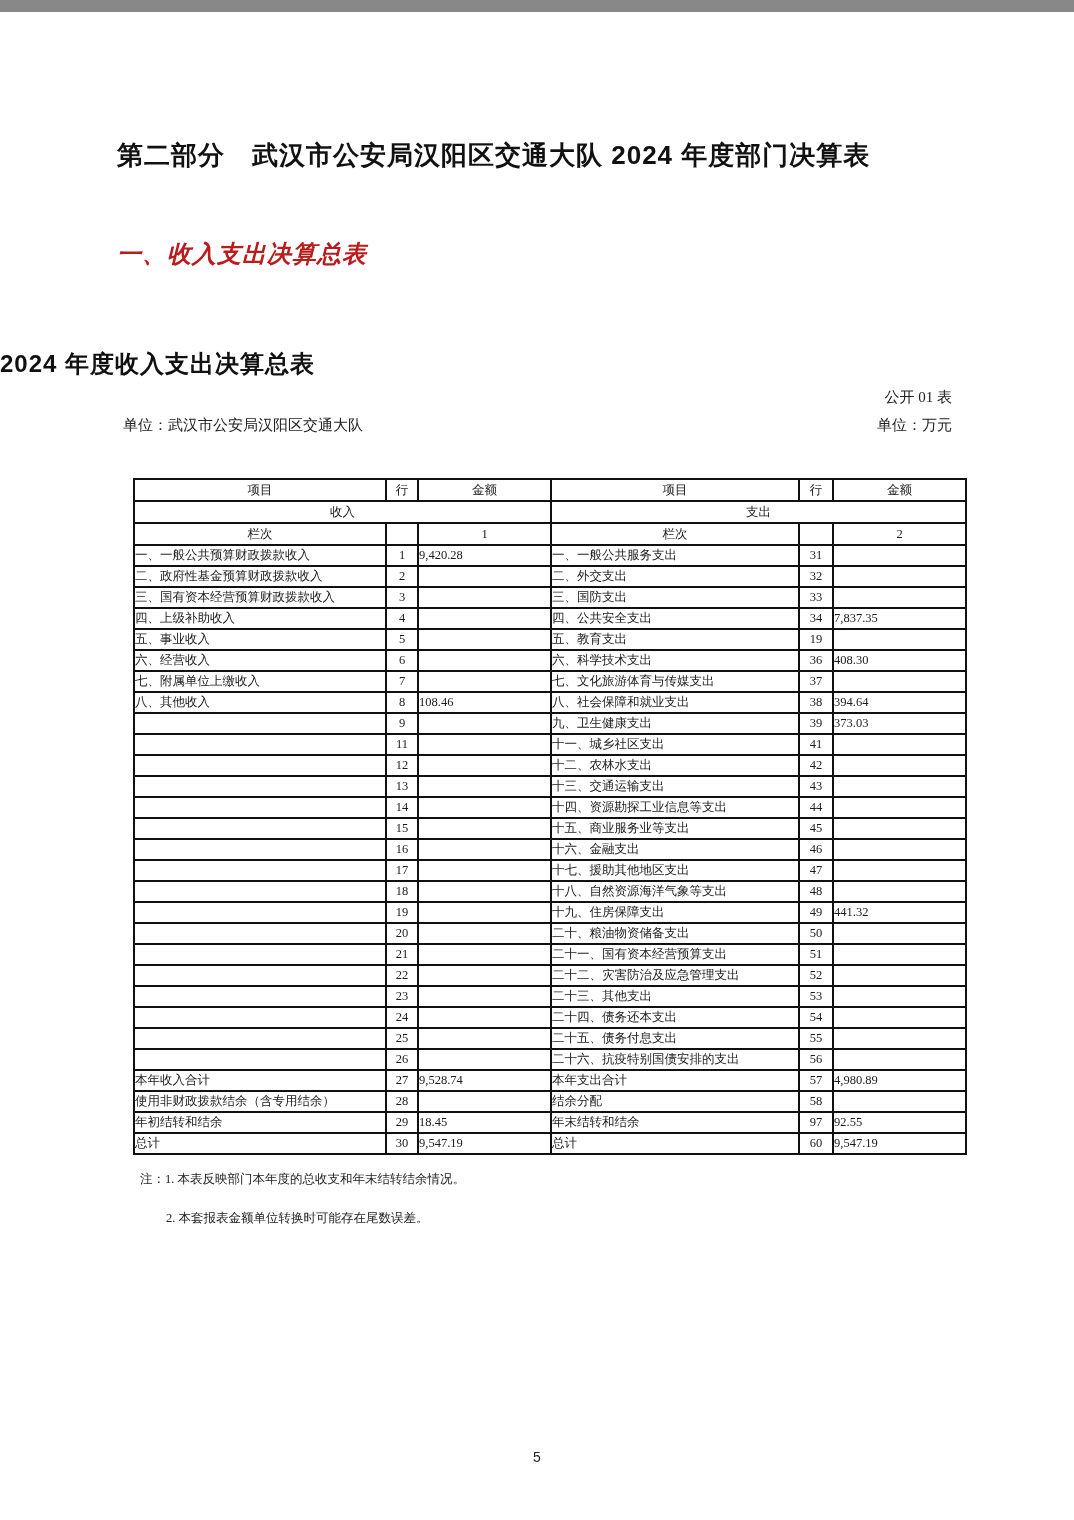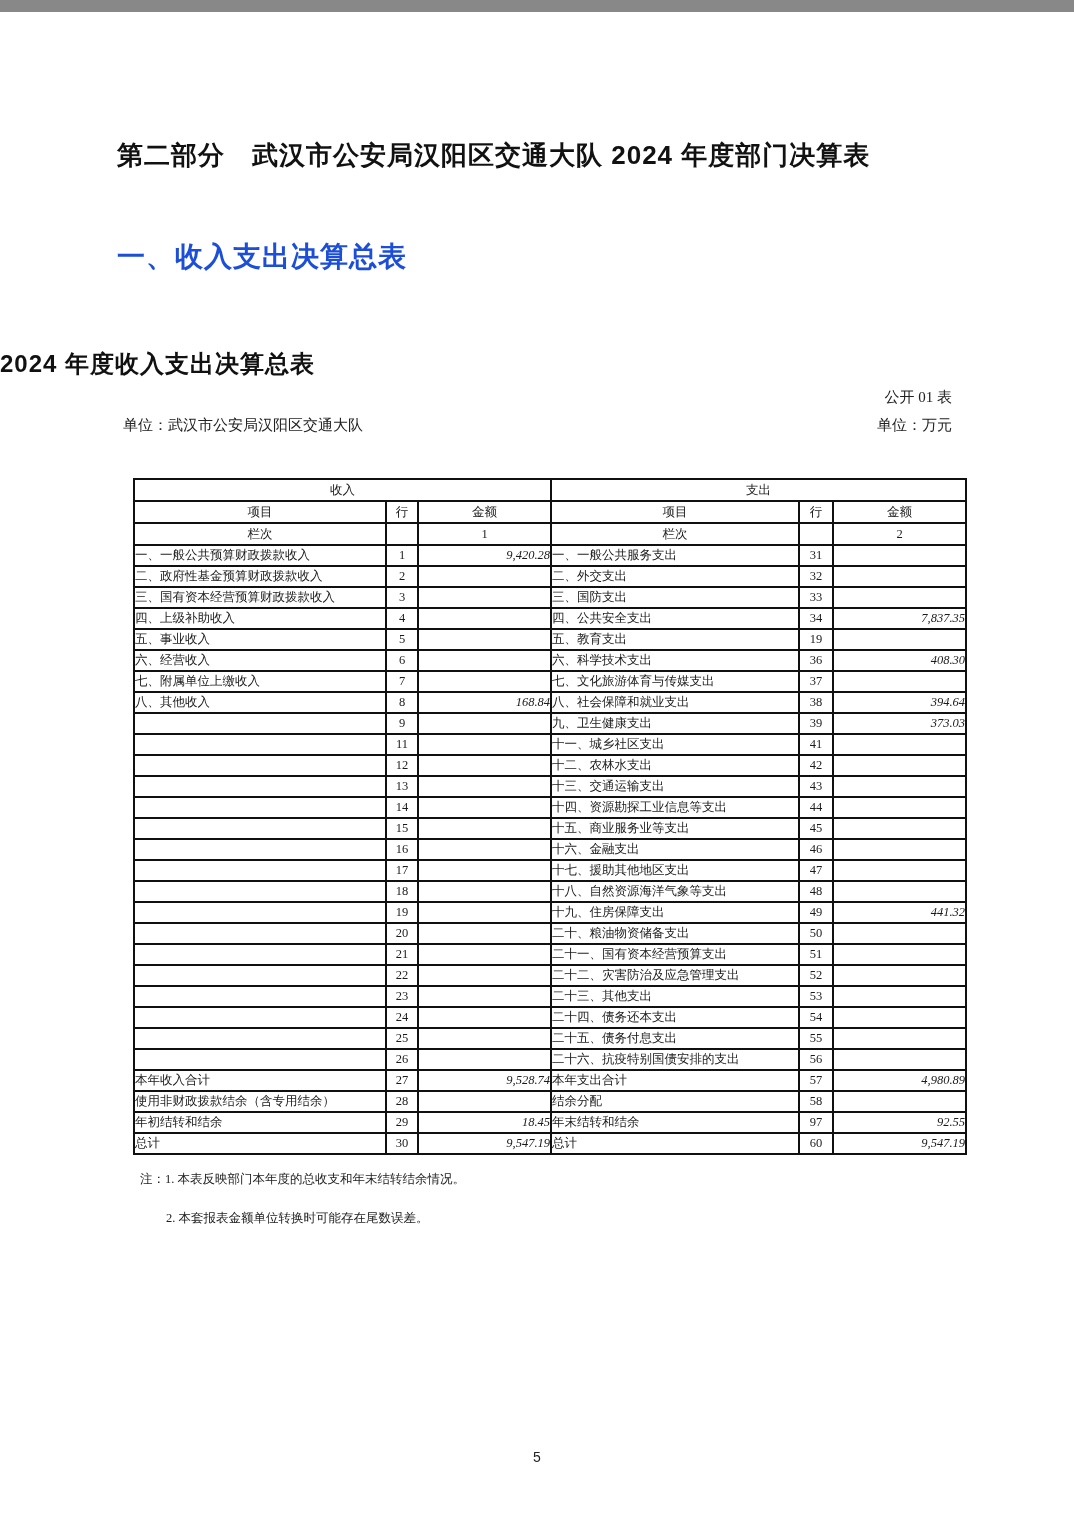--- a/index.html
+++ b/index.html
@@ -22,24 +22,25 @@
     font-size: 26px;
     letter-spacing: 1px;
     color: #111;
     white-space: nowrap;
   }
   .section-title {
     position: absolute;
     left: 117px; top: 226px;
     font-family: "Liberation Sans", "DejaVu Sans", sans-serif;
     font-weight: bold;
-    font-size: 28px;
+    font-size: 24px;
     letter-spacing: 1px;
-    color: #1d4ed8;
+    color: #b91c1c;
     white-space: nowrap;
+    font-style: italic;
   }
   .table-title {
     position: absolute;
     left: 0; top: 336px;
     width: 100%;
     text-align: left;
     font-family: "Liberation Sans", "DejaVu Sans", sans-serif;
     font-weight: bold;
     font-size: 24px;
     letter-spacing: 1px;
@@ -76,21 +77,21 @@
     white-space: nowrap;
     height: 21px;
     padding: 0;
     vertical-align: middle;
   }
   .main-table tr.hdr th { height: 22px; }
   .c-group { text-align: center; }
   .c-head  { text-align: center; }
   .c-item  { text-align: left; padding-left: 5px; }
   .c-line  { text-align: center; }
-  .c-amt   { text-align: right; padding-right: 6px; font-style: italic; }
+  .c-amt   { text-align: left; padding-right: 6px; }
   .c-total { text-align: left; font-weight: bold; padding-left: 0; }
   .notes {
     position: absolute;
     left: 140px; top: 1160px;
     font-size: 12.5px;
     color: #222;
     line-height: 1.2;
   }
   .note-2 { margin-top: 24px; margin-left: 26px; }
   .page-number {
@@ -125,30 +126,30 @@
     <colgroup>
       <col style="width:252px">
         <col style="width:32px">
         <col style="width:133px">
       <col style="width:248px">
         <col style="width:34px">
         <col style="width:133px">
     </colgroup>
     <thead>
       <tr class="hdr">
-        <th class="c-group" colspan="3">收入</th>
-        <th class="c-group" colspan="3">支出</th>
-      </tr>
-      <tr class="hdr">
         <th class="c-head">项目</th>
         <th class="c-head">行</th>
         <th class="c-head">金额</th>
         <th class="c-head">项目</th>
         <th class="c-head">行</th>
         <th class="c-head">金额</th>
+      </tr>
+      <tr class="hdr">
+        <th class="c-group" colspan="3">收入</th>
+        <th class="c-group" colspan="3">支出</th>
       </tr>
       <tr class="hdr">
         <th class="c-head">栏次</th>
         <th class="c-head"></th>
         <th class="c-head">1</th>
         <th class="c-head">栏次</th>
         <th class="c-head"></th>
         <th class="c-head">2</th>
       </tr>
     </thead>
@@ -205,21 +206,21 @@
           <td class="c-item">七、附属单位上缴收入</td>
           <td class="c-line">7</td>
           <td class="c-amt"></td>
           <td class="c-item">七、文化旅游体育与传媒支出</td>
           <td class="c-line">37</td>
           <td class="c-amt"></td>
         </tr>
         <tr>
           <td class="c-item">八、其他收入</td>
           <td class="c-line">8</td>
-          <td class="c-amt">168.84</td>
+          <td class="c-amt">108.46</td>
           <td class="c-item">八、社会保障和就业支出</td>
           <td class="c-line">38</td>
           <td class="c-amt">394.64</td>
         </tr>
         <tr>
           <td class="c-item"></td>
           <td class="c-line">9</td>
           <td class="c-amt"></td>
           <td class="c-item">九、卫生健康支出</td>
           <td class="c-line">39</td>

